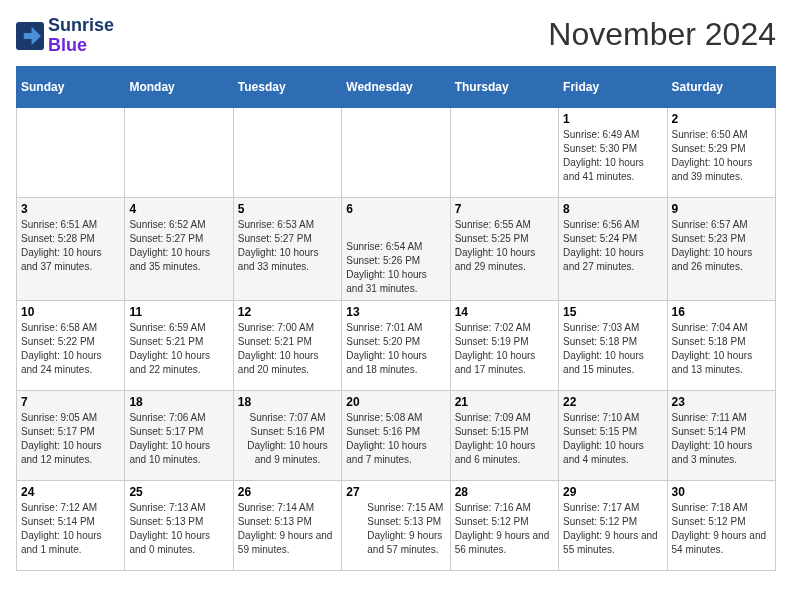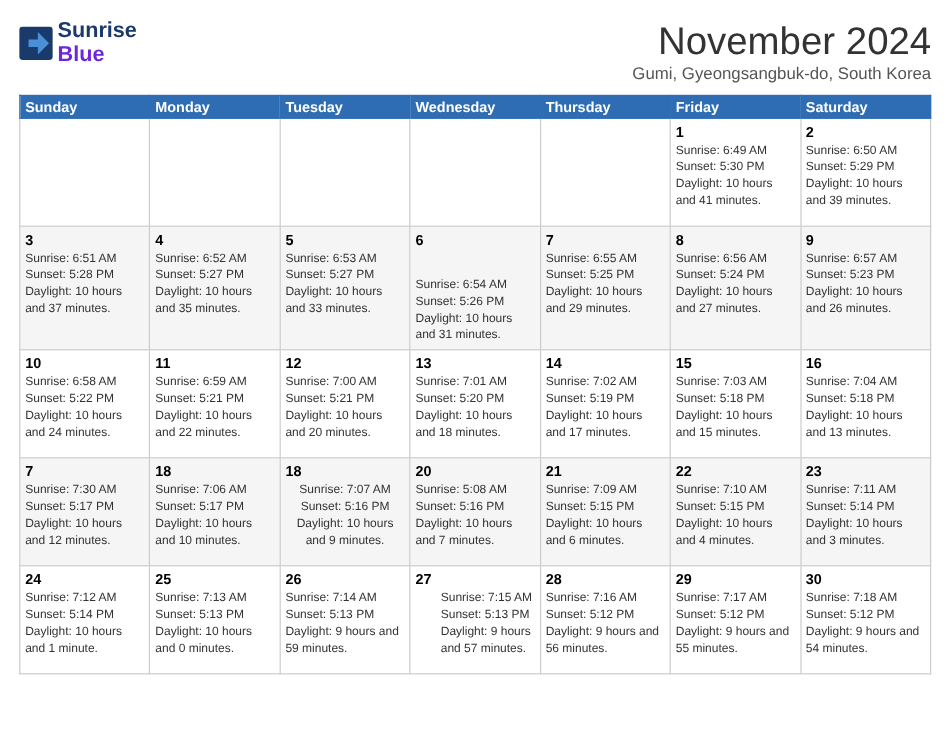--- a/index.html
+++ b/index.html
@@ -47,21 +47,21 @@
       color: #555;
     }
     table {
       width: 100%;
       border-collapse: collapse;
       font-size: 10.5px;
     }
     th {
       background-color: #2e6db4;
       color: #fff;
-      padding: 2px 4px;
+      padding: 13px 4px;
       text-align: left;
       font-size: 12px;
       border: 1px solid #2e6db4;
     }
     td {
       border: 1px solid #ccc;
       vertical-align: top;
       padding: 4px;
       width: calc(100% / 7);
       height: 90px;
@@ -97,21 +97,20 @@
       <rect x="0" y="0" width="36" height="36" rx="4" fill="#1a3a6b"></rect>
       <polygon points="20,6 32,18 20,30 20,22 10,22 10,14 20,14" fill="#4a90d9"></polygon>
     </svg>
     <div class="logo-text">
       <div>Sunrise</div>
       <div><span>Blue</span></div>
     </div>
   </div>
   <div class="title-block">
     <div class="month-title">November 2024</div>
-    <div class="location">Gumi, Gyeongsangbuk-do, South Korea</div>
   </div>
 </div>
 
 <table>
   <thead>
     <tr>
     <th>Sunday</th>
         <th>Monday</th>
         <th>Tuesday</th>
         <th>Wednesday</th>
@@ -224,21 +223,21 @@
         <td>
           <span class="day-num">16</span>
           <div class="day-info" style="white-space: pre-line;">Sunrise: 7:04 AM
 Sunset: 5:18 PM
 Daylight: 10 hours and 13 minutes.</div>
         </td>
       </tr>
       <tr>
         <td>
           <span class="day-num">7</span>
-          <div class="day-info" style="white-space: pre-line;">Sunrise: 7:30 AM
+          <div class="day-info" style="white-space: pre-line;">Sunrise: 9:05 AM
 Sunset: 5:17 PM
 Daylight: 10 hours and 12 minutes.</div>
         </td>
         <td>
           <span class="day-num">18</span>
           <div class="day-info" style="white-space: pre-line;">Sunrise: 7:06 AM
 Sunset: 5:17 PM
 Daylight: 10 hours and 10 minutes.</div>
         </td>
         <td>

